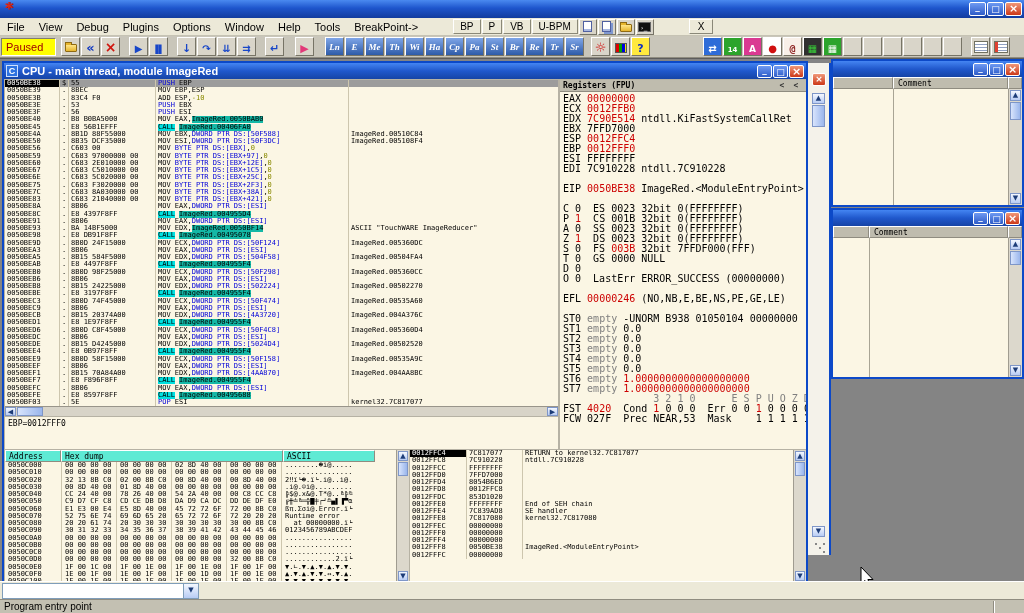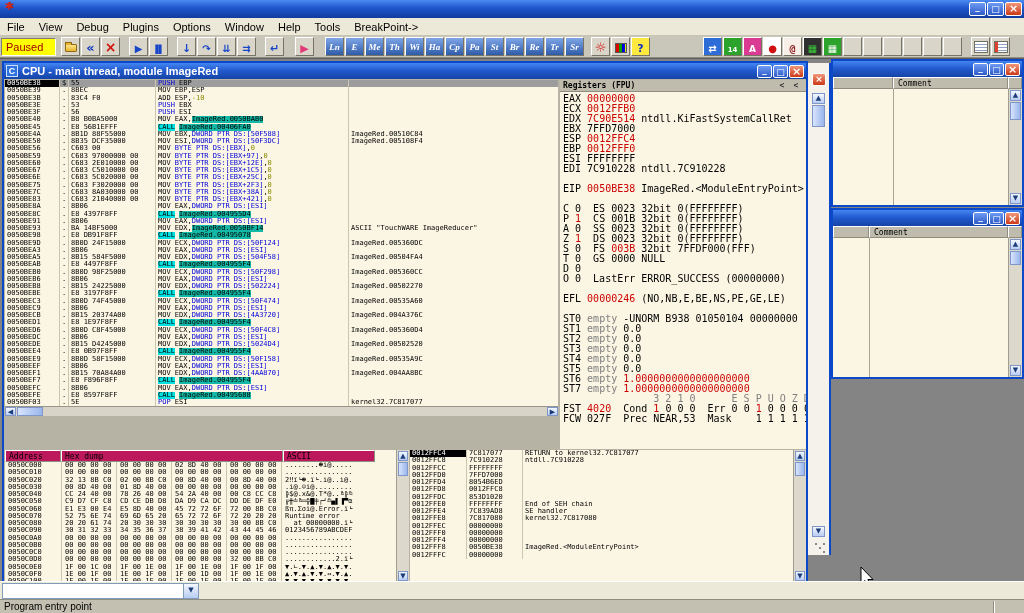--- a/index.html
+++ b/index.html
@@ -120,21 +120,21 @@
     border-left:1px solid #a09c90;}
   
   .reghead{height:12px;background:#bfbcae;border-bottom:1px solid #8f8c80;display:flex;
     align-items:center;font:bold 8px "DejaVu Sans Mono",monospace;padding:0 3px;}
   .reghead .rtitle{flex:1;}
   .reghead .rhb{width:14px;text-align:center;color:#333;font:bold 8px/10px "DejaVu Sans Mono",monospace;}
   .rline{height:10px;line-height:10px;font-size:10px;white-space:pre;padding-left:3px;}
   .sn{color:#000;} .sr{color:#cc0000;} .se{color:#7f7f7f;}
   
   .dhdr{display:flex;height:12px;font:8px "DejaVu Sans Mono",monospace;}
-  .dhdr span{background:#be185d;border:1px solid;border-color:#fff #8f8c80 #8f8c80 #fff;
+  .dhdr span{background:#5eead4;border:1px solid;border-color:#fff #8f8c80 #8f8c80 #fff;
     padding:1px 0 0 3px;overflow:hidden;white-space:nowrap;}
   .dump-rows .drow .c{padding-left:3px;}
   .dc-addr{width:56px;}
   .dc-hex{width:55px;border-left:1px solid #cdc6ae;}
   .dc-ascii{width:76px;border-left:1px solid #cdc6ae;}
   .sc-addr{width:56px;}
   .sc-val{width:56px;border-left:1px solid #cdc6ae;}
   .sc-cmt{flex:1 1 auto;border-left:1px solid #cdc6ae;}
   .srow-sel .sc-addr{background:#000;color:#fff;}
   .infopane{font:8px "DejaVu Sans Mono",monospace;padding:2px 0 0 3px;background:#fbf6e4;}
@@ -186,20 +186,39 @@
     <span id="menu-items" style="display:flex;">
         <span class="menu-item">File</span>
         <span class="menu-item">View</span>
         <span class="menu-item">Debug</span>
         <span class="menu-item">Plugins</span>
         <span class="menu-item">Options</span>
         <span class="menu-item">Window</span>
         <span class="menu-item">Help</span>
         <span class="menu-item">Tools</span>
         <span class="menu-item">BreakPoint-&gt;</span>
+      </span>
+    <span id="menu-buttons" class="menu-right">
+        <span class="mbtn">BP</span>
+        <span class="mbtn">P</span>
+        <span class="mbtn">VB</span>
+        <span class="mbtn">U-BPM</span>
+        <span class="tbtn sm b-new-doc-icon">
+          <span class="ic ic-new-doc-icon"></span>
+        </span>
+        <span class="tbtn sm b-copy-doc-icon">
+          <span class="ic ic-copy-doc-icon"></span>
+        </span>
+        <span class="tbtn sm b-open-folder-icon">
+          <span class="ic ic-open-folder-icon"></span>
+        </span>
+        <span class="tbtn sm b-console-icon">
+          <span class="ic ic-console-icon"></span>
+        </span>
+        <span class="mbtn xbtn">X</span>
       </span>
   </div>
 
   <div class="toolbar">
     <span class="paused">Paused</span>
     <span id="toolbar-items" style="display:flex;align-items:center;">
         <span class="tbtn b-open-file-icon">
           <span class="ic ic-open-file-icon"></span>
         </span>
         <span class="tbtn b-restart-icon">
@@ -408,20 +427,23 @@
           <div class="drow"><span class="c c-addr">0050BEFE</span><span class="c c-sym">.</span><span class="c c-bytes">E8 8597F8FF</span><span class="c c-dis"><span class="tc">CALL</span> <span class="ty">ImageRed.00495688</span></span><span class="c c-cmt"></span></div>
           <div class="drow"><span class="c c-addr">0050BF03</span><span class="c c-sym">.</span><span class="c c-bytes">5E</span><span class="c c-dis"><span class="tb">POP</span> ESI</span><span class="c c-cmt">kernel32.7C817077</span></div>
         </div>
 
       <div class="hscroll" style="left:1px;top:343px;width:553px;">
         <span class="sbtn" style="left:0;top:0;width:11px;height:9px;line-height:8px;">◀</span>
         <span class="sth" style="left:12px;top:0;width:26px;height:9px;"></span>
         <span class="sbtn" style="right:0;top:0;width:11px;height:9px;line-height:8px;">▶</span>
       </div>
 
+      <div class="pane infopane" style="left:1px;top:354px;width:553px;height:32px;">
+        <span>EBP=0012FFF0</span>
+      </div>
 
       <div class="pane" style="left:556px;top:17px;width:246px;height:369px;">
         <div class="reghead">
           <span class="rtitle">Registers (FPU)</span>
           <span class="rhb" id="reghb" style="width:auto;"><span class="rhb" style="display: inline-block;">&lt;</span><span class="rhb" style="display: inline-block;">&lt;</span></span>
         </div>
         <div id="reglines" class="mono" style="padding-top:2px;">
             <div class="rline"><span class="sn">EAX </span><span class="sr">00000000</span></div>
             <div class="rline"><span class="sn">ECX </span><span class="sr">0012FFB0</span></div>
             <div class="rline"><span class="sn">EDX </span><span class="sr">7C90E514</span><span class="sn"> ntdll.KiFastSystemCallRet</span></div>

